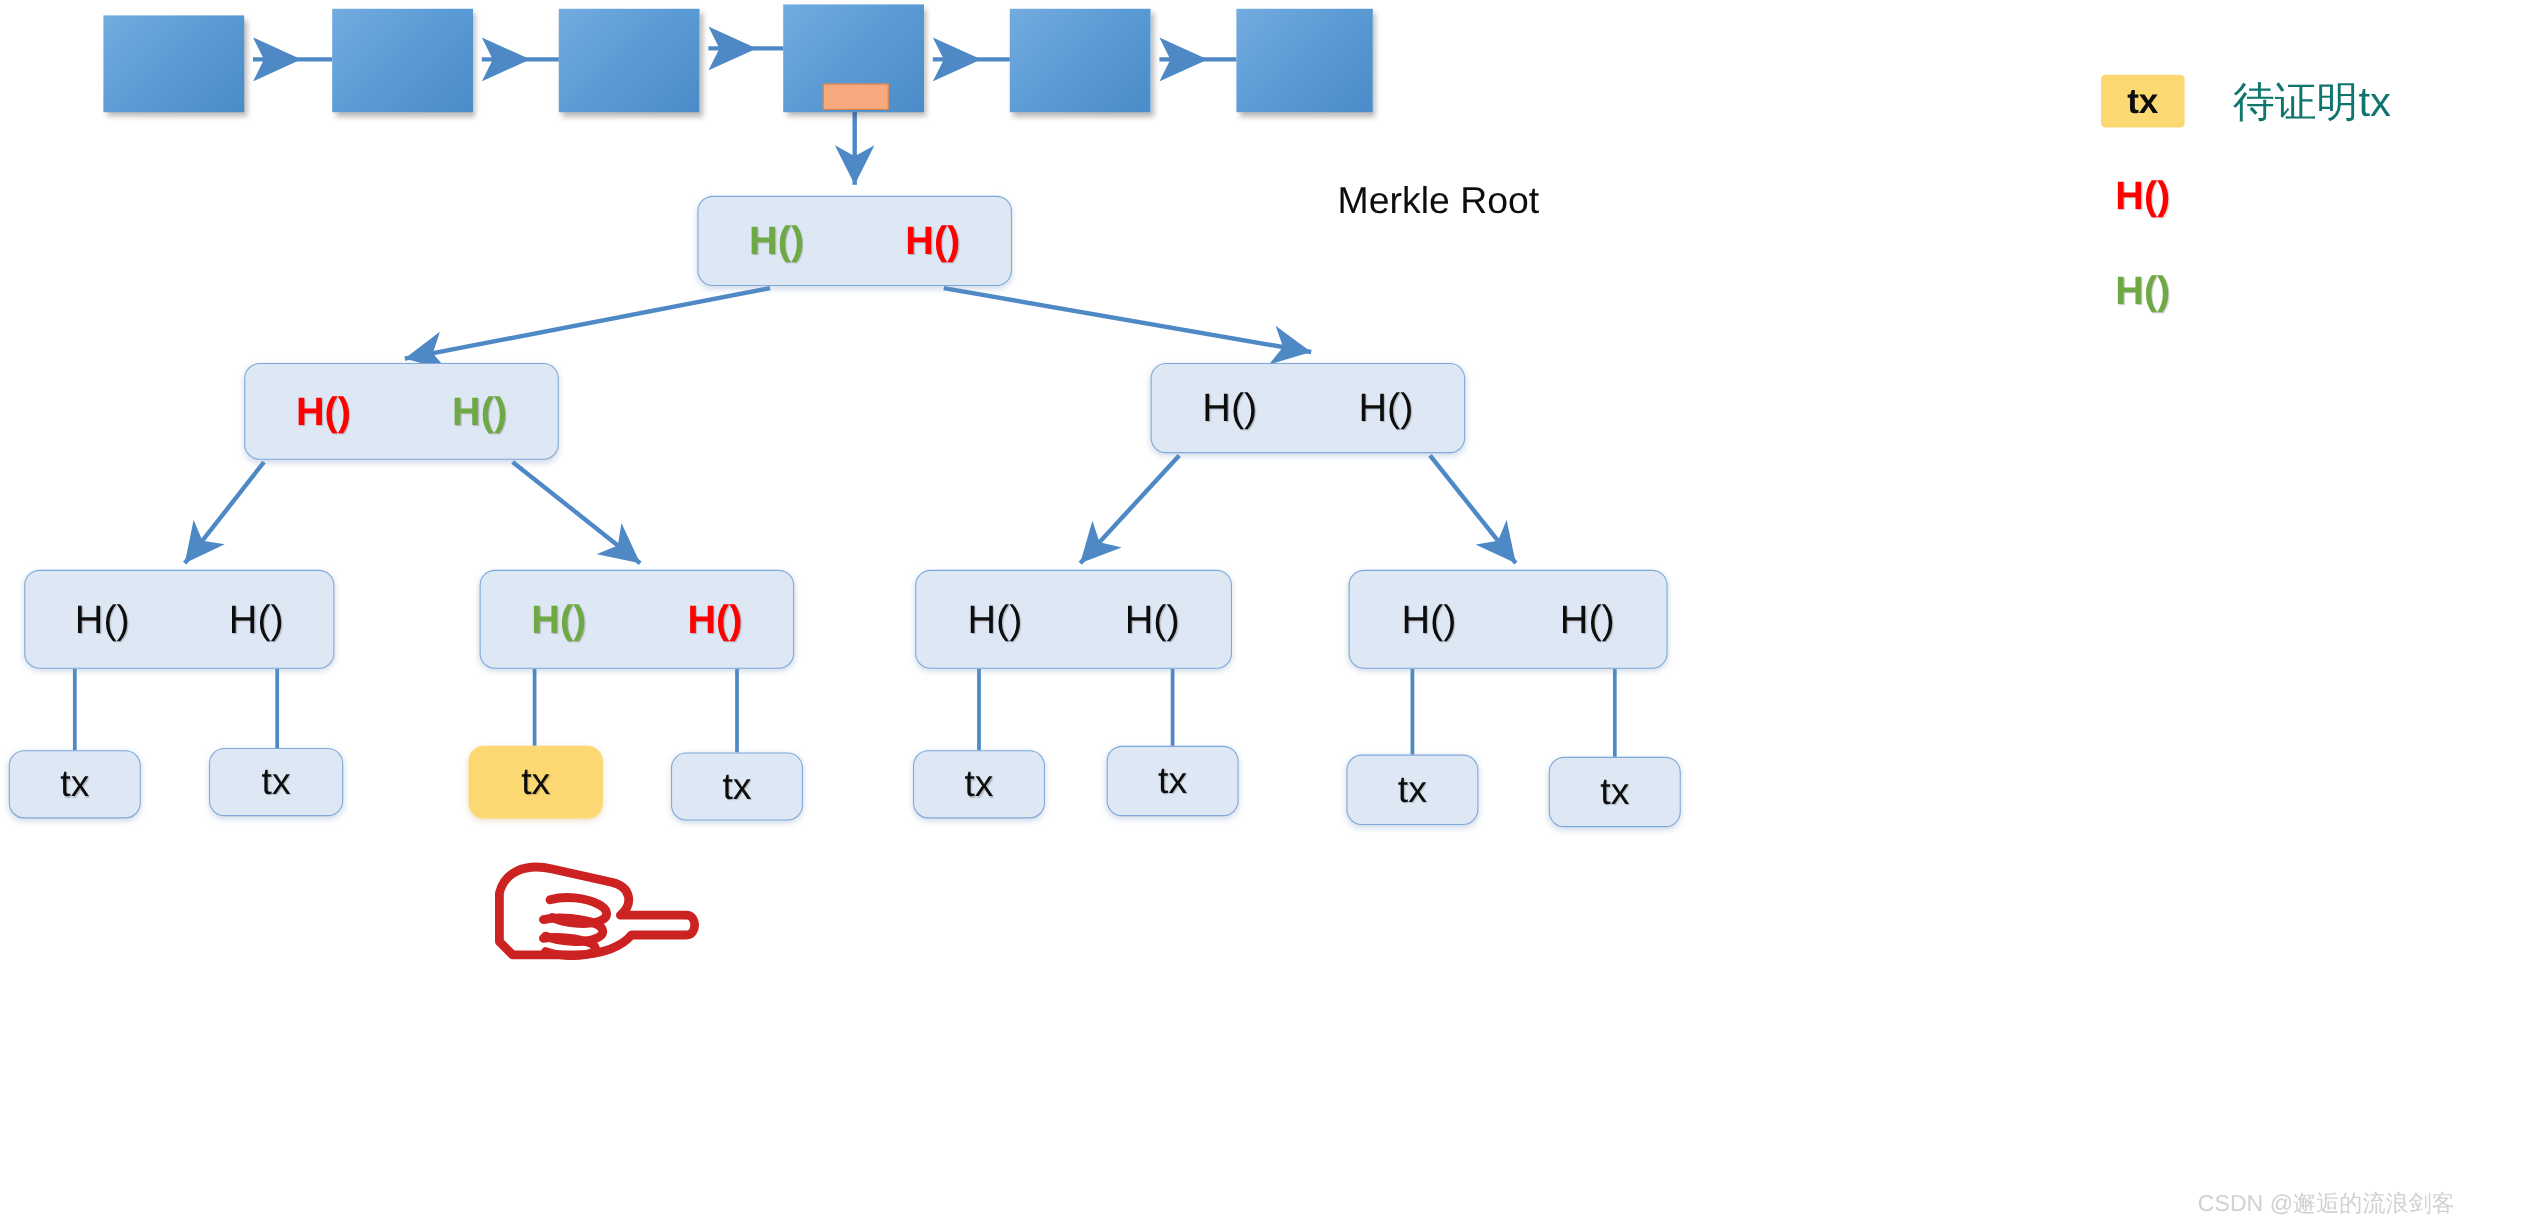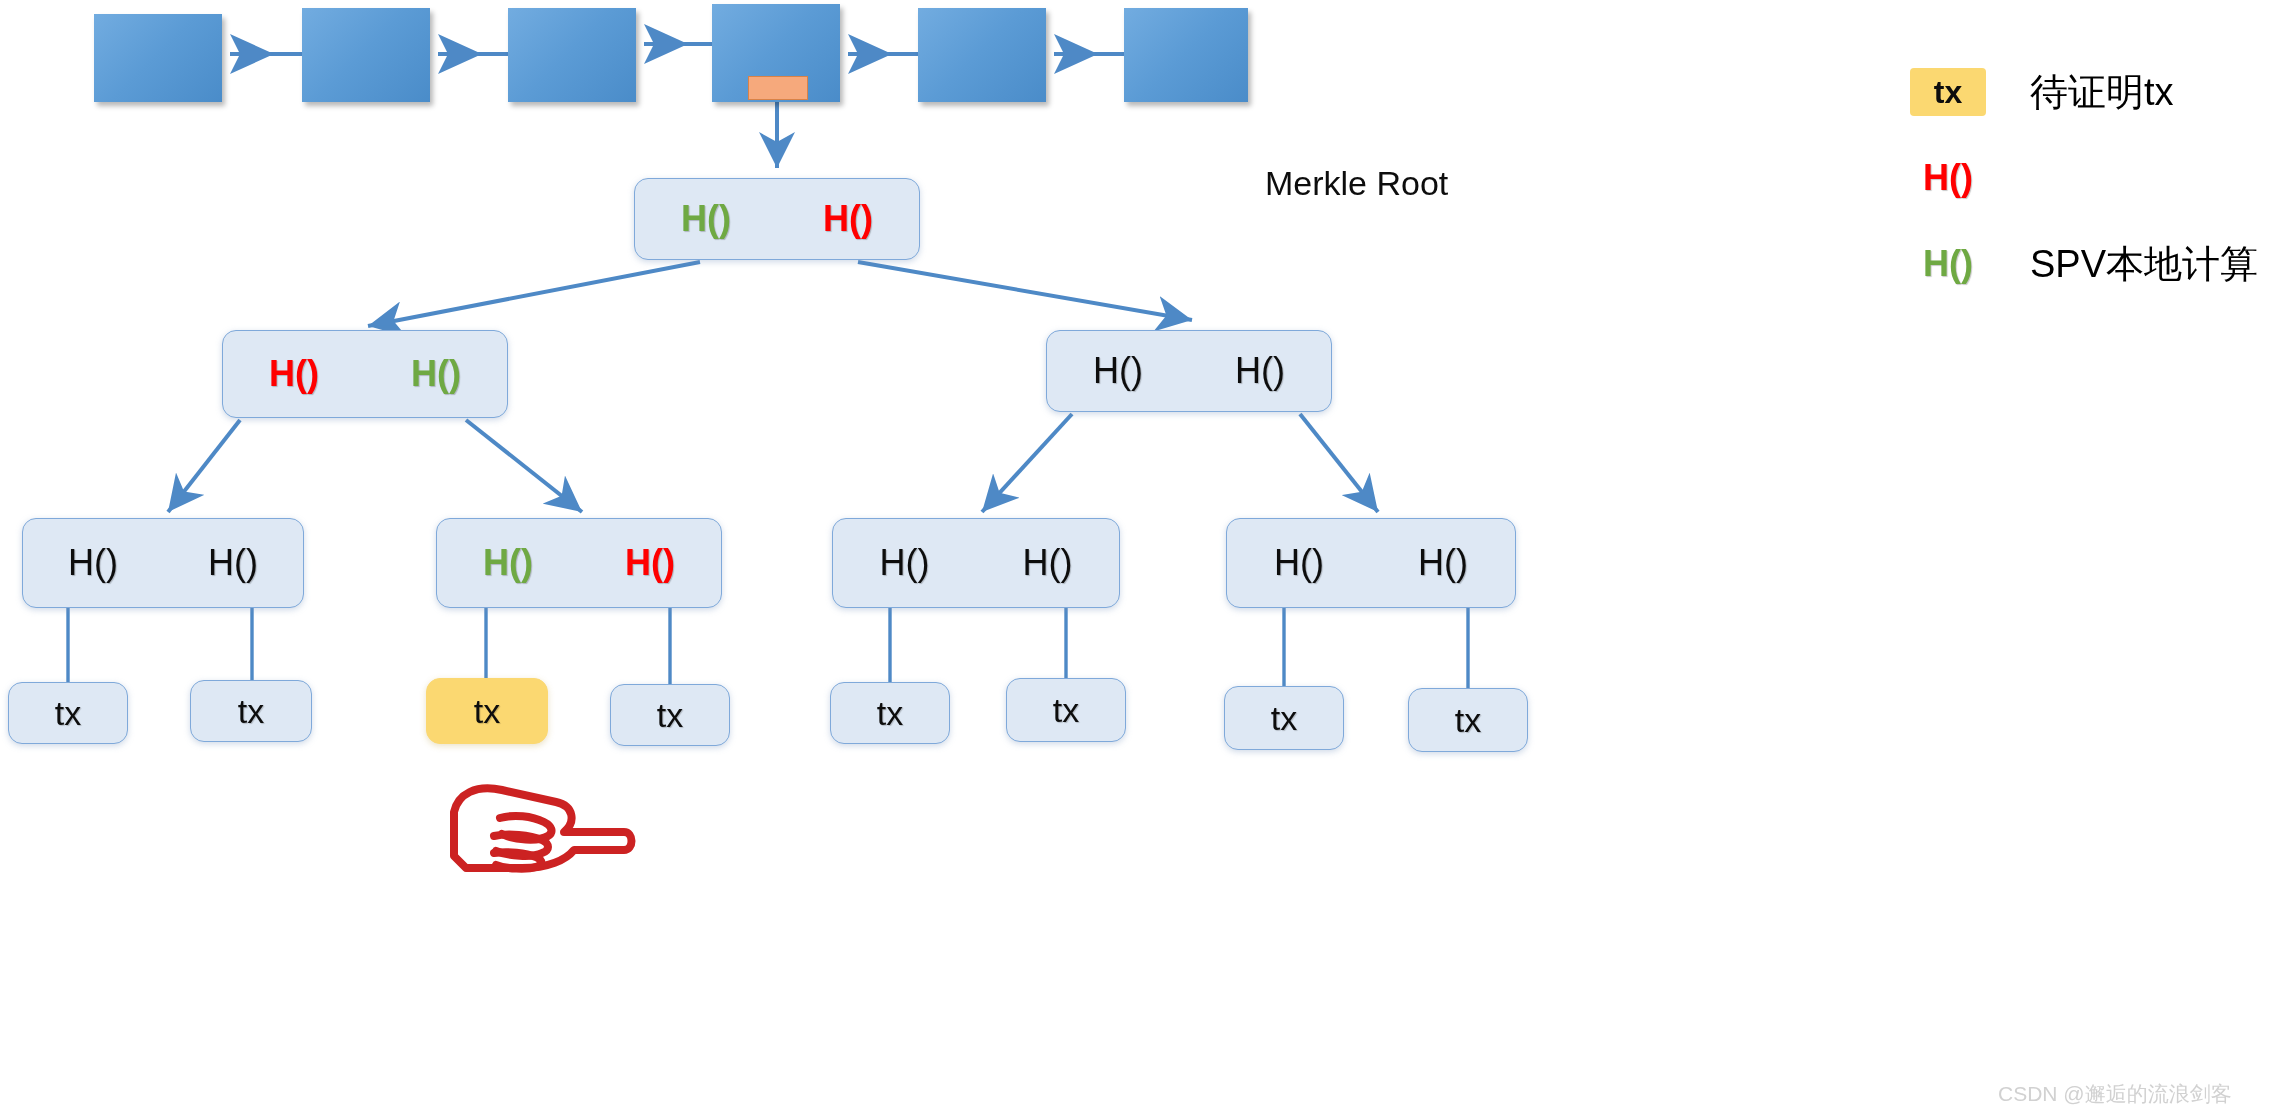--- a/index.html
+++ b/index.html
@@ -94,21 +94,21 @@
     width:74px;height:36px;background:#F6A97C;border:1.5px solid #D98247;
   }
   .legend-h{
     font-size:36px;font-weight:bold;line-height:1;
     font-family:"Liberation Sans","DejaVu Sans",sans-serif;
     text-shadow:1px 1px 1px rgba(0,0,0,0.22);
   }
   .legend-h.red{color:#FF0000;}
   .legend-h.green{color:#6FA943;}
   .legend-text{
-    margin-left:34px;font-size:38px;color:#000000;white-space:nowrap;
+    margin-left:34px;font-size:38px;color:#0f766e;white-space:nowrap;
     font-family:"Liberation Sans","DejaVu Sans",sans-serif;
   }
 
   
   #watermark{
     position:absolute;left:1998px;top:1080px;
     font-size:21px;color:#c9c9c9;opacity:.85;white-space:nowrap;
     font-family:"Liberation Sans","DejaVu Sans",sans-serif;
   }
 </style>
@@ -166,21 +166,21 @@
   <div id="chain-layer">
       <div class="chain-block" style="left: 94px; top: 14px; width: 128px; height: 88px;"></div>
       <div class="chain-block" style="left: 302px; top: 8px; width: 128px; height: 94px;"></div>
       <div class="chain-block" style="left: 508px; top: 8px; width: 128px; height: 94px;"></div>
       <div class="chain-block" style="left: 712px; top: 4px; width: 128px; height: 98px;"></div>
       <div class="chain-block" style="left: 918px; top: 8px; width: 128px; height: 94px;"></div>
       <div class="chain-block" style="left: 1124px; top: 8px; width: 124px; height: 94px;"></div>
       <div class="merkle-root-marker" style="left: 748px; top: 76px; width: 58px; height: 22px;"></div>
     </div>
 
-  <div class="chain-label" style="left:1265px;top:164px;">Merkle Root</div>
+  <div class="chain-label" style="left:1216px;top:164px;">Merkle Root</div>
 
   <div id="tree-layer">
       <div class="node" style="left: 634px; top: 178px; width: 286px; height: 82px;">
         <span class="h green">H()</span>
         <span class="h red">H()</span>
       </div>
       <div class="node" style="left: 222px; top: 330px; width: 286px; height: 88px;">
         <span class="h red">H()</span>
         <span class="h green">H()</span>
       </div>
@@ -253,19 +253,18 @@
       </div>
       <div class="legend-row">
         <div class="legend-key">
           <div class="legend-h red">H()</div>
         </div>
       </div>
       <div class="legend-row">
         <div class="legend-key">
           <div class="legend-h green">H()</div>
         </div>
-        <div class="legend-text">SPV本地计算</div>
       </div>
     </div>
 
   <div id="watermark">CSDN @邂逅的流浪剑客</div>
 
 </div>
 
 </body></html>

